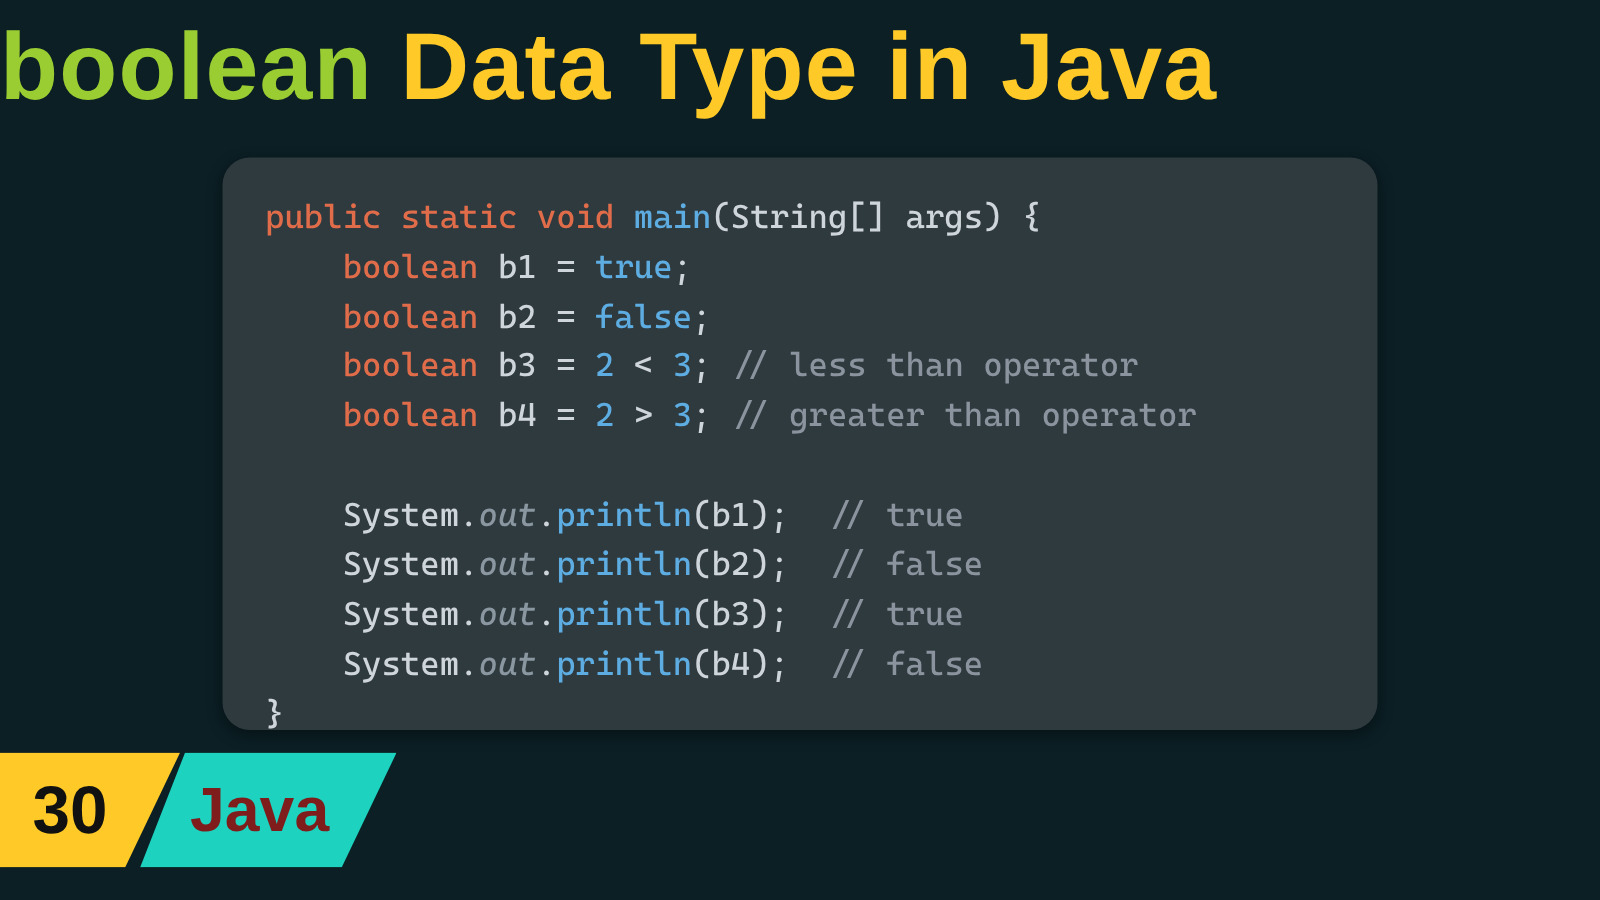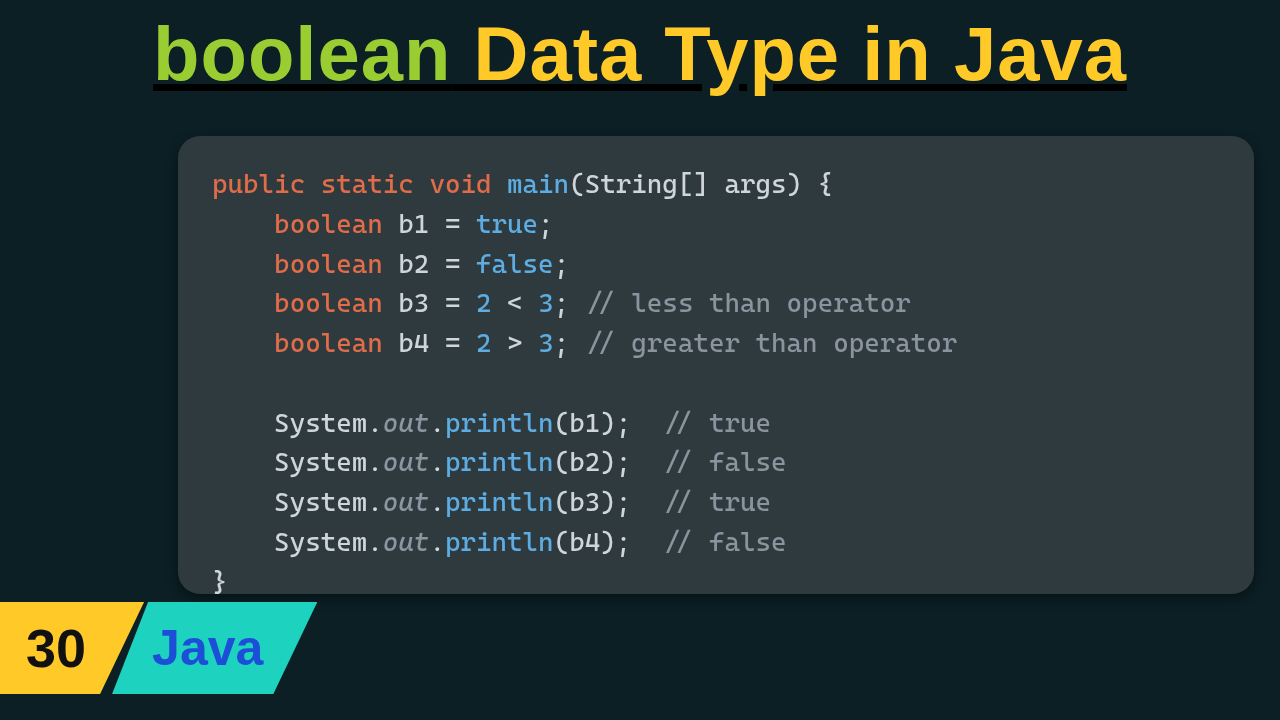--- a/index.html
+++ b/index.html
@@ -9,35 +9,33 @@
     background: #0b1f24;
     font-family: "Segoe UI", Arial, sans-serif;
     position: relative;
     overflow: hidden;
   }
   .title {
     position: absolute;
     top: 14px;
     left: 0;
     width: 100%;
-    text-align: center;
     font-weight: 900;
     font-size: 76px;
     letter-spacing: 1px;
     line-height: 1.05;
     white-space: nowrap;
-    text-decoration: underline;
   }
   .title .accent { color: #9acd32; }
   .title .main   { color: #ffca28; }
   .code-card {
     position: absolute;
-    top: 136px;
+    top: 126px;
     left: 178px;
-    width: 1076px;
+    width: 924px;
     height: 458px;
     background: #2f3a3f;
     border-radius: 22px;
     padding: 28px 34px;
     box-shadow: 0 4px 12px rgba(0,0,0,0.4);
   }
   .code {
     font-family: "Cascadia Code", "Fira Code", Consolas, "Courier New", monospace;
     font-size: 26.5px;
     line-height: 1.5;
@@ -73,21 +71,21 @@
     align-items: center;
     padding-left: 26px;
     padding-right: 58px;
     clip-path: polygon(0 0, 100% 0, calc(100% - 44px) 100%, 0 100%);
     filter: drop-shadow(3px 3px 0 #000);
     line-height: 1;
   }
   .badge-lang {
     position: relative;
     background: #1dd3c0;
-    color: #1d4ed8;
+    color: #7f1d1d;
     font-weight: 900;
     font-size: 50px;
     display: flex;
     align-items: center;
     padding-left: 40px;
     padding-right: 54px;
     margin-left: -32px;
     clip-path: polygon(36px 0, 100% 0, calc(100% - 44px) 100%, 0 100%);
     filter: drop-shadow(3px 3px 0 #000);
     line-height: 1;

